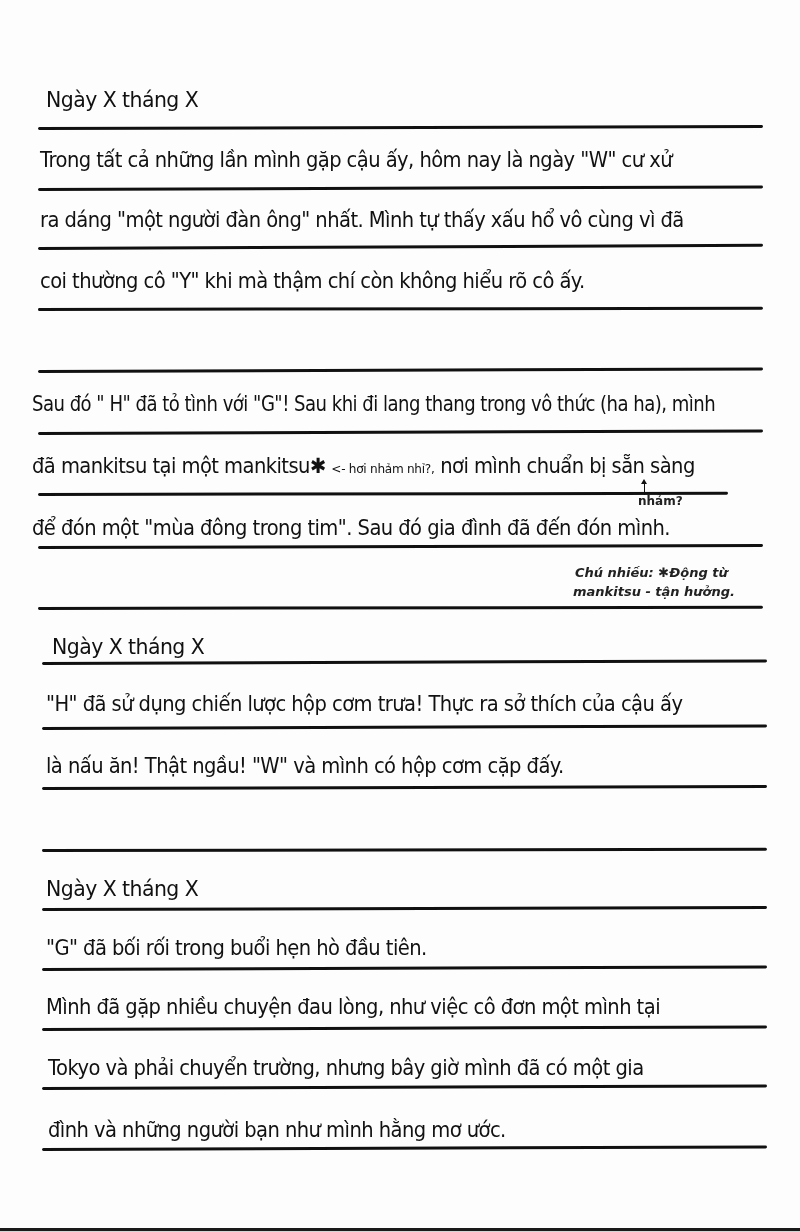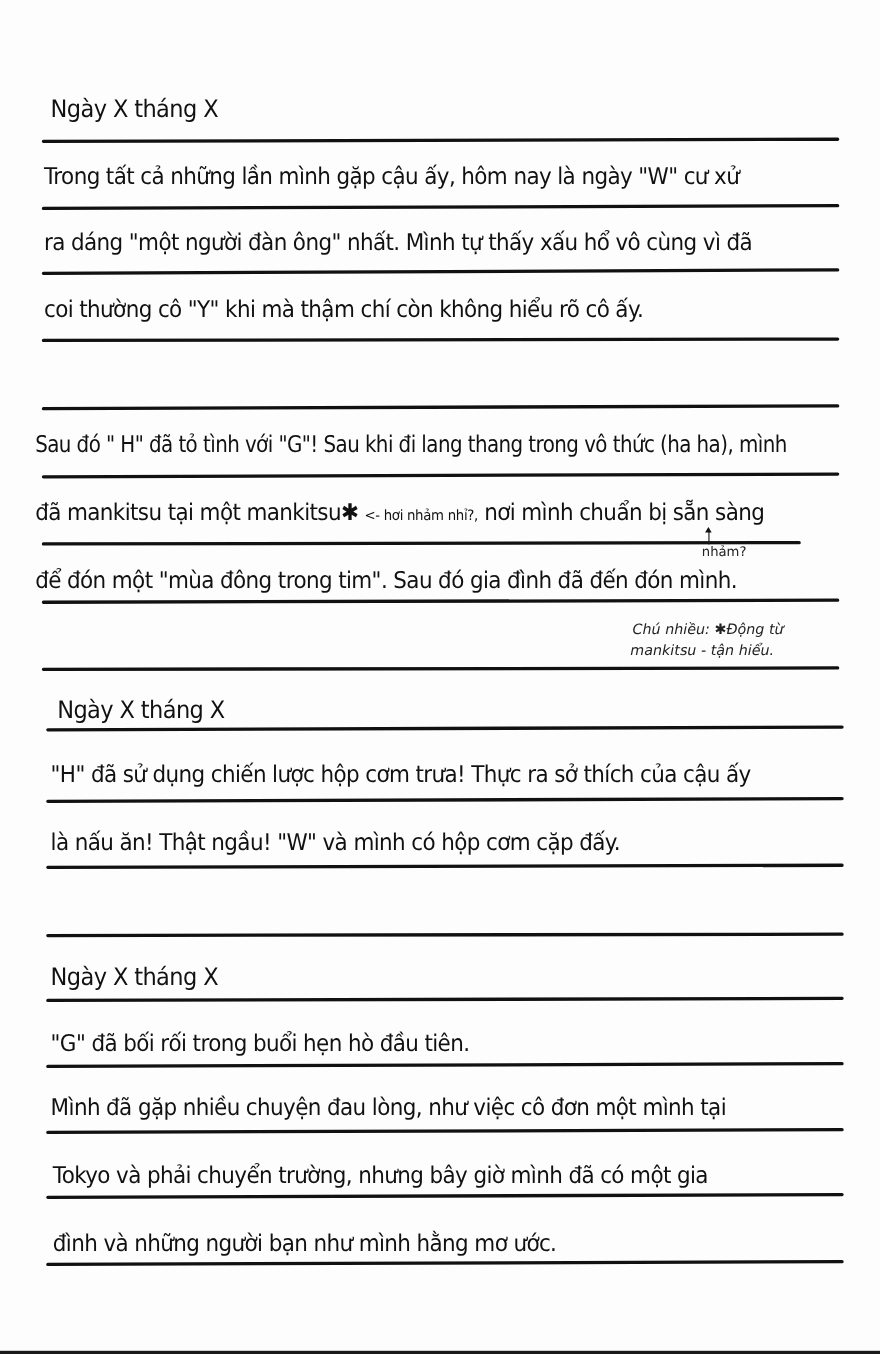--- a/index.html
+++ b/index.html
@@ -6,21 +6,21 @@
   body { width: 800px; height: 1231px; position: relative; overflow: hidden;
          font-family: "DejaVu Sans", sans-serif; color: #111; }
   .rule { position: absolute; left: 38px; width: 725px; height: 3px; background: #111;
           border-radius: 2px; transform-origin: left center; }
   .txt { position: absolute; left: 40px; white-space: nowrap;
          font-family: "DejaVu Sans", sans-serif; font-size: 21px; letter-spacing: -0.6px;
          transform: scaleX(0.93); transform-origin: left center; line-height: 1; }
   .hdr { font-size: 22px; }
   .small { font-size: 13px; letter-spacing: -0.3px; }
   .note { position: absolute; font-family: "DejaVu Sans", sans-serif; font-style: italic;
-          font-size: 13px; line-height: 18px; text-align: left; white-space: nowrap; color: #222; }
+          font-size: 13px; line-height: 18px; text-align: left; white-space: nowrap; color: #222; font-weight: bold; }
   .arrow { position: absolute; width: 1px; background: #111; }
   .arrow::before { content: ""; position: absolute; top: -4px; left: -3px;
                    border-left: 3.5px solid transparent; border-right: 3.5px solid transparent;
                    border-bottom: 5px solid #111; }
   .bottom-bar { position: absolute; left: 0; bottom: 0; width: 800px; height: 3px; background: #1a1a1a; }
 </style>
 </head>
 <body>
 
 <div class="txt hdr" style="top:89px;left:46px;">Ngày X tháng X</div>
@@ -39,21 +39,21 @@
   <span>đã mankitsu tại một mankitsu✱</span>
   <span class="small">&lt;- hơi nhảm nhỉ?,</span>
   <span>nơi mình chuẩn bị sẵn sàng</span>
 </div>
 <div class="arrow" style="left:644px;top:483px;height:12px;"></div>
 <div class="note" style="left:638px;top:492px;font-style:normal;font-size:12px;">nhảm?</div>
 <div class="rule" style="top:493px;width:690px;transform:rotate(-0.1deg);"></div>
 <div class="txt" style="top:518px;left:32px;">để đón một "mùa đông trong tim". Sau đó gia đình đã đến đón mình.</div>
 <div class="rule" style="top:546px;transform:rotate(-0.15deg);"></div>
 <div class="note" style="left:575px;top:564px;">Chú nhiều: ✱Động từ</div>
-<div class="note" style="left:573px;top:583px;">mankitsu - tận hiểu.</div>
+<div class="note" style="left:573px;top:583px;">mankitsu - tận hưởng.</div>
 <div class="rule" style="top:607px;transform:rotate(-0.1deg);"></div>
 
 <div class="txt hdr" style="top:636px;left:52px;">Ngày X tháng X</div>
 <div class="rule" style="top:662px;left:42px;transform:rotate(-0.2deg);"></div>
 <div class="txt" style="top:694px;left:46px;">"H" đã sử dụng chiến lược hộp cơm trưa! Thực ra sở thích của cậu ấy</div>
 <div class="rule" style="top:727px;left:42px;transform:rotate(-0.2deg);"></div>
 <div class="txt" style="top:756px;left:46px;">là nấu ăn! Thật ngầu! "W" và mình có hộp cơm cặp đấy.</div>
 <div class="rule" style="top:787px;left:42px;transform:rotate(-0.15deg);"></div>
 <div class="rule" style="top:849px;left:42px;transform:rotate(-0.1deg);"></div>
 

